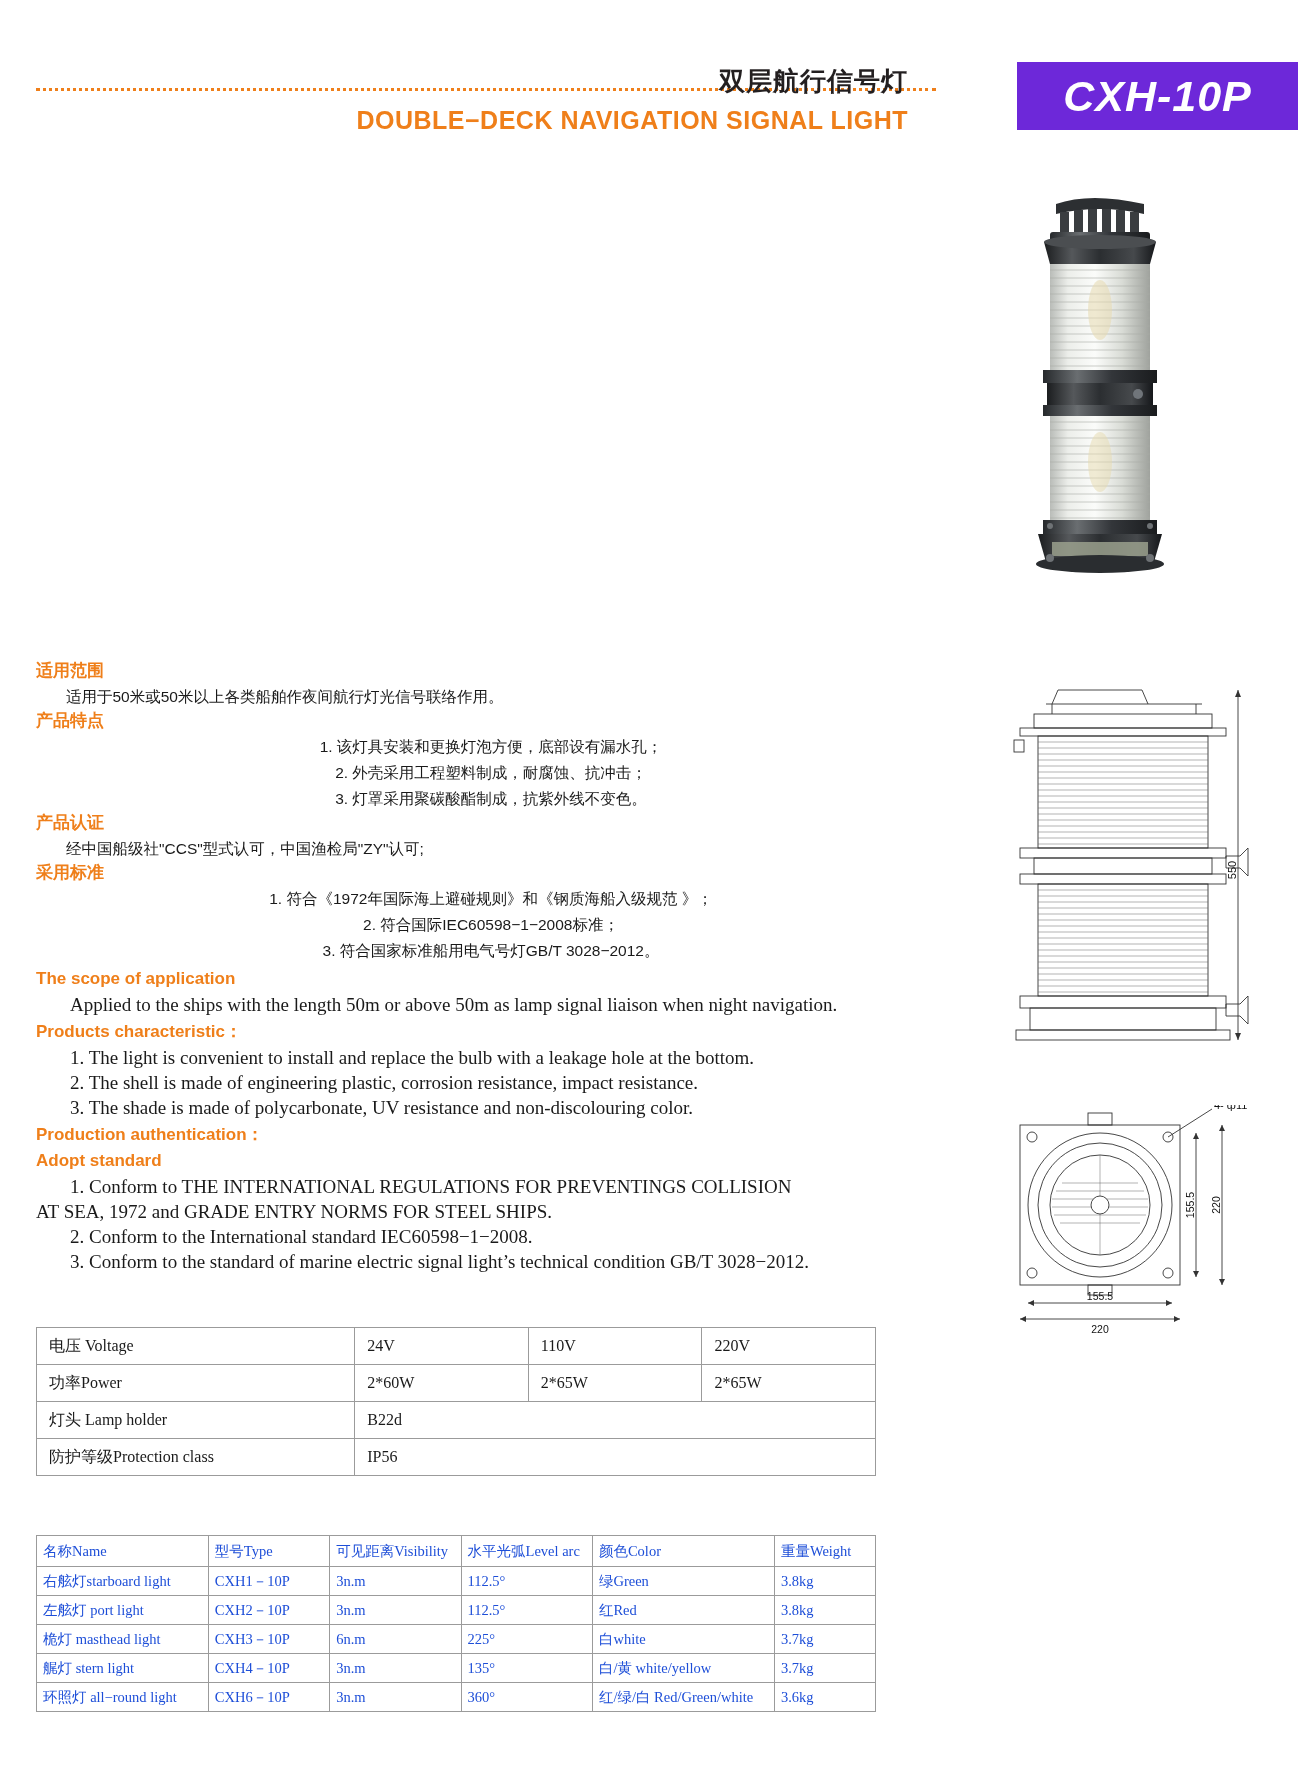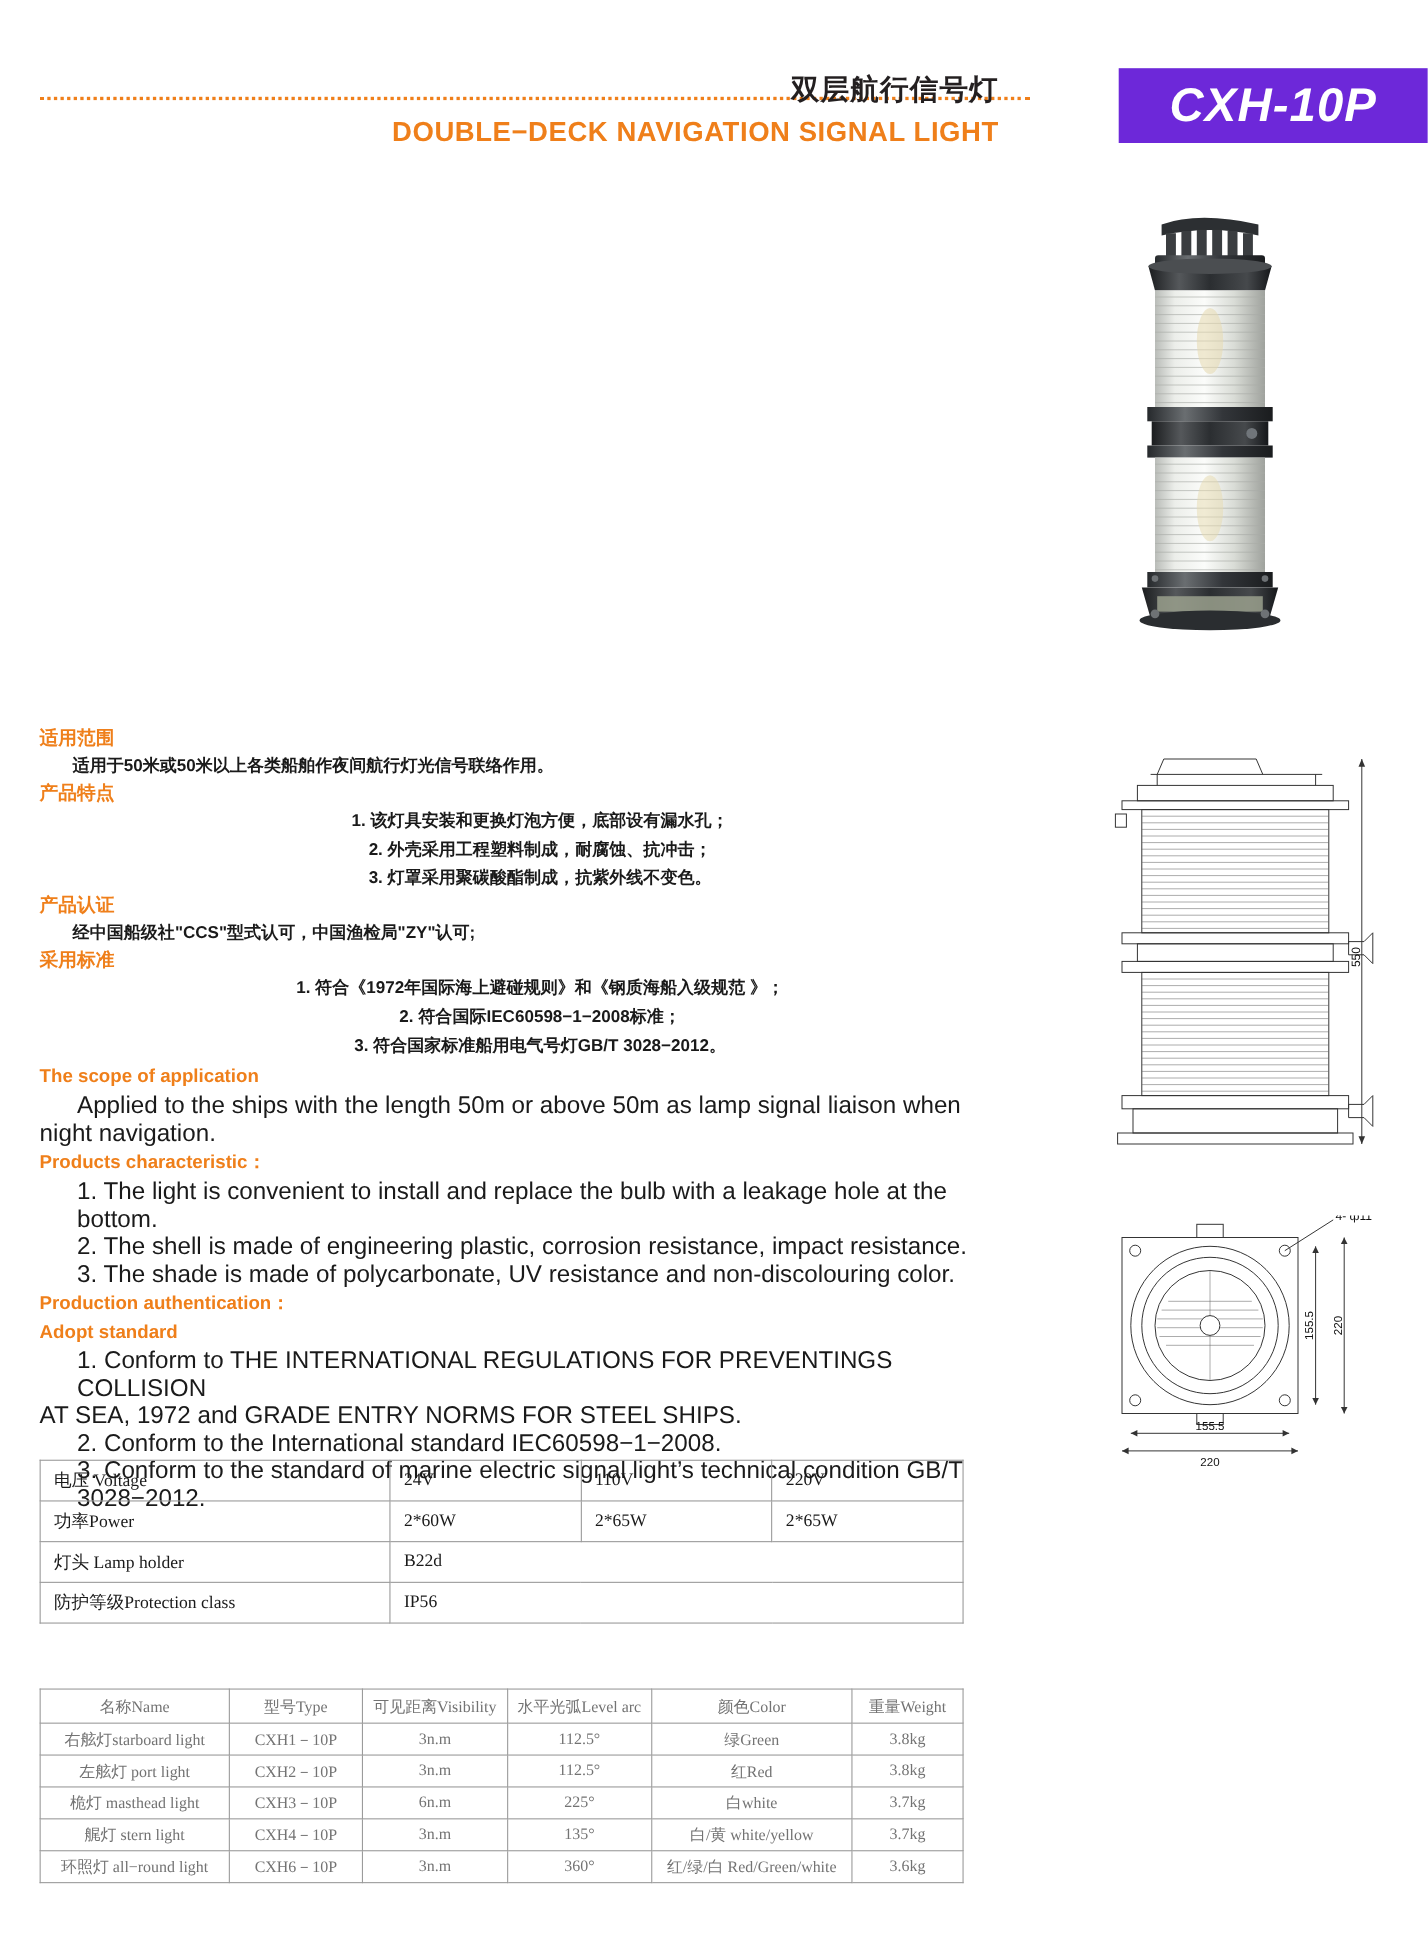--- a/index.html
+++ b/index.html
@@ -107,27 +107,26 @@
     color: #ef7f1a;
     margin: 4px 0 2px 0;
     line-height: 22px;
   }
   .body-cn {
     font-family: "Liberation Sans", sans-serif;
     font-size: 15.5px;
     line-height: 26px;
     color: #1a1a1a;
     margin: 0 0 0 0;
-    font-weight: bold;
   }
   .body-cn.indent { text-indent: 30px; }
   .body-cn.item { padding-left: 30px; text-align: center; }
   .body-en {
-    font-family: Liberation Sans, sans-serif;
-    font-size: 22px;
+    font-family: Liberation Serif, serif;
+    font-size: 19px;
     line-height: 25px;
     color: #1a1a1a;
     margin: 0;
   }
   .body-en.indent { text-indent: 34px; }
   .body-en.item { padding-left: 34px; text-indent: -0px; }
   .body-en.hang { padding-left: 0; }
 
   
   #spec-table {
@@ -154,22 +153,22 @@
     left: 36px; top: 1535px;
     width: 840px;
     border-collapse: collapse;
   }
   #model-table td, #model-table th {
     border: 1px solid #9b9b9b;
     height: 29px;
     padding: 0 6px;
     font-family: "Liberation Serif", serif;
     font-size: 14.5px;
-    color: #737373;
-    text-align: center;
+    color: #1d4ed8;
+    text-align: left;
     white-space: nowrap;
     font-weight: normal;
   }
   #model-table tr:first-child td { height: 31px; }
   .c-name  { width: 170px; }
   .c-type  { width: 120px; margin-top: 12px; }
   .c-vis   { width: 130px; }
   .c-arc   { width: 130px; }
   .c-color { width: 180px; }
   .c-wt    { width: 100px; }

